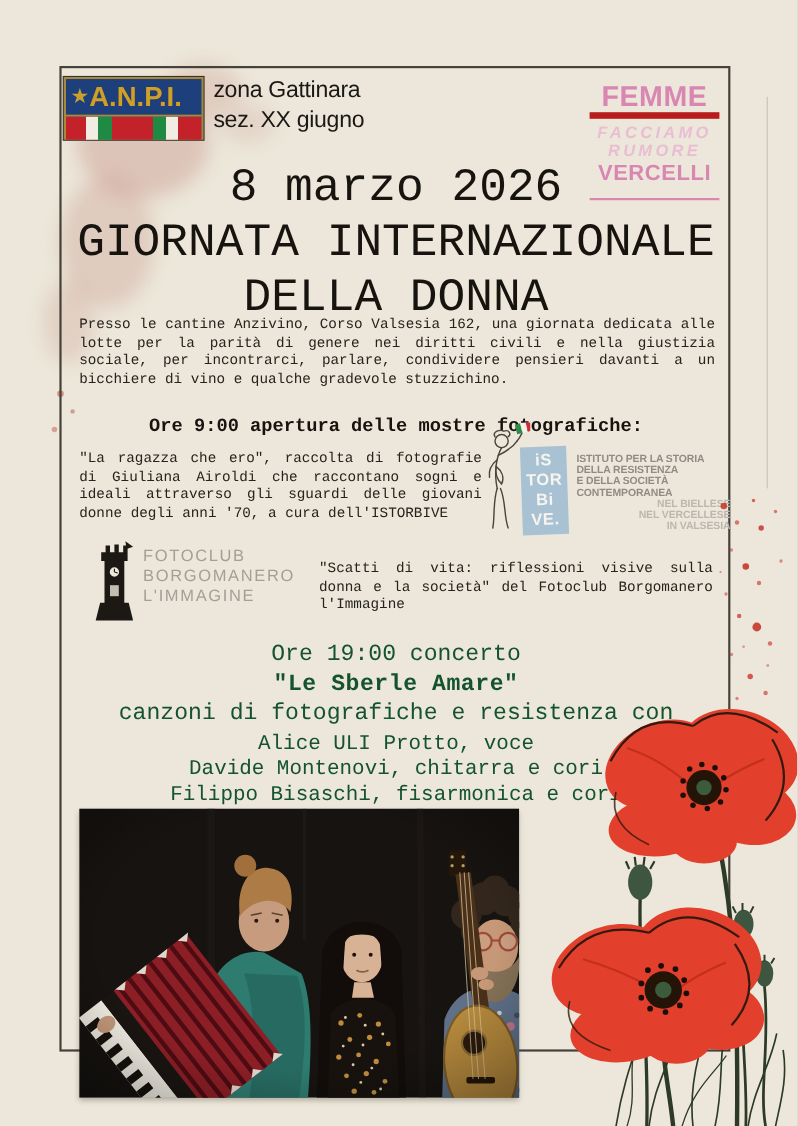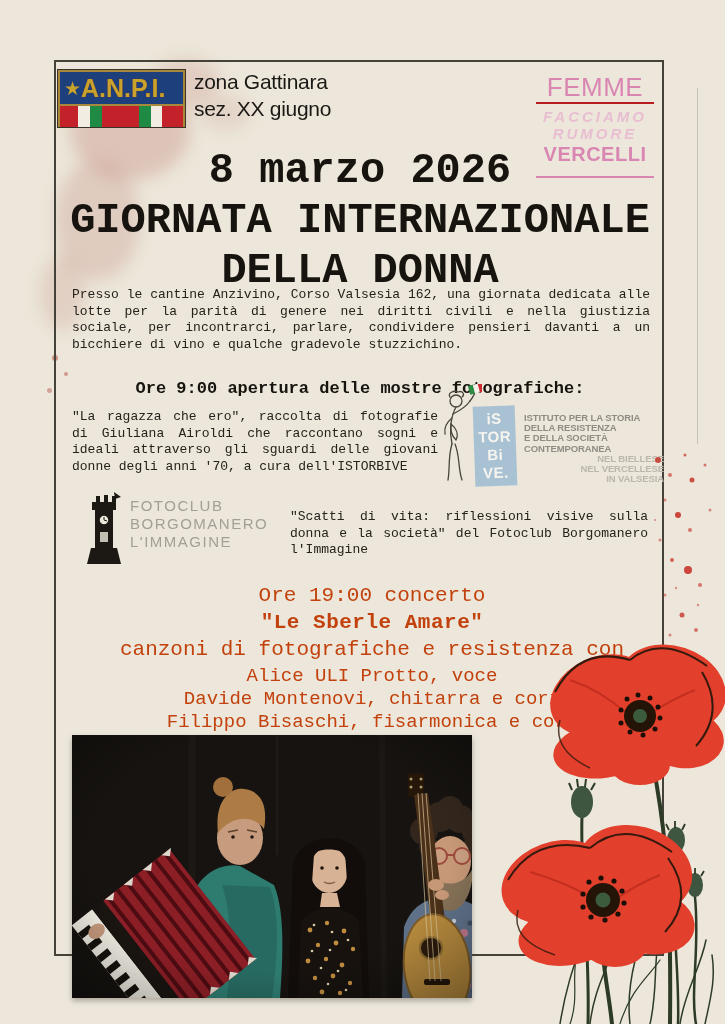--- a/index.html
+++ b/index.html
@@ -22,49 +22,49 @@
              font-size:25px;letter-spacing:0px;text-shadow:0 0 1px #7c2a1e;}
   .anpi-stripes{height:21px;background:linear-gradient(90deg,
       #c4222a 0 15%,#f2ede2 15% 24%,#1e8a44 24% 34%,#c4222a 34% 64%,
       #1e8a44 64% 74%,#f2ede2 74% 83%,#c4222a 83% 100%);
       border-top:2px solid #a8893c;}
   .zona{position:absolute;left:194px;top:68px;font-family:"Liberation Sans",sans-serif;
         font-size:21px;line-height:27px;color:#1b1915;letter-spacing:-.3px;}
   
   .femme{position:absolute;left:536px;top:74px;width:118px;text-align:center;
          font-family:"Liberation Sans",sans-serif;}
-  .femme-t{font-size:26px;font-weight:normal;color:#d987b2;letter-spacing:.5px;line-height:1;
-           border-bottom:2px solid #b91c1c;padding-bottom:2px;}
+  .femme-t{font-size:26px;font-weight:bold;color:#d987b2;letter-spacing:.5px;line-height:1;
+           border-bottom:6px solid #b91c1c;padding-bottom:2px;}
   .femme-s{font-size:15px;font-style:italic;font-weight:bold;color:#e9bdd2;letter-spacing:3px;line-height:17px;}
   .femme-s1{margin-top:4px;}
   .femme-c{font-size:20px;font-weight:bold;color:#d987b2;letter-spacing:.5px;line-height:1;
            border-bottom:2px solid #d987b2;padding-bottom:12px;margin-top:2px;}
   
   .title{position:absolute;left:54px;top:146px;width:612px;text-align:center;
-         font-size:42px;line-height:50px;color:#17140f;white-space:nowrap;font-weight:bold;}
+         font-size:42px;line-height:50px;color:#17140f;white-space:nowrap;}
   
   .para{position:absolute;text-align:justify;font-size:13px;line-height:16.7px;color:#26221c;}
   .intro{left:72px;top:287px;width:578px;}
   .m1text{left:72px;top:409px;width:366px;}
   .m2text{left:290px;top:509px;width:358px;}
   .ore9{position:absolute;left:54px;top:379px;width:612px;text-align:center;
         font-weight:bold;font-size:17px;color:#17140f;}
   
   .ist-square{position:absolute;left:474px;top:406px;width:42px;height:80px;background:#a9c2d3;
               transform:rotate(-2deg);display:flex;flex-direction:column;justify-content:center;
               font-family:"Liberation Sans",sans-serif;font-weight:bold;color:#f6f4ee;
               font-size:15px;line-height:18px;text-align:center;letter-spacing:.5px;}
   .ist-text{position:absolute;left:524px;top:413px;width:140px;font-family:"Liberation Sans",sans-serif;}
   .ist-bold{font-size:9.5px;line-height:10.2px;font-weight:bold;color:#8f8c85;letter-spacing:-.1px;}
   .ist-light{font-size:9.5px;line-height:10.2px;font-weight:bold;color:#bbb7ae;letter-spacing:-.1px;text-align:right;}
   
   .fc-text{position:absolute;left:130px;top:497px;font-family:"Liberation Sans",sans-serif;
            font-size:15px;line-height:18px;color:#a39f97;letter-spacing:1.5px;}
   
-  .concert{position:absolute;left:54px;top:584px;width:612px;text-align:center;color:#c2410c;padding-left:12px;}
+  .concert{position:absolute;left:54px;top:584px;width:612px;text-align:center;color:#14532d;}
   .c-line{font-size:21px;line-height:24px;margin-bottom:3px;}
   .c-band{font-weight:bold;letter-spacing:.5px;}
   .c-mem{font-size:19px;line-height:22px;margin-bottom:1px;}
   .photo{position:absolute;left:72px;top:735px;width:400px;height:263px;box-shadow:0 3px 5px rgba(60,50,40,.35);}
   .poppies{position:absolute;left:500px;top:420px;width:225px;height:604px;}
   svg{display:block;}
 </style>
 </head>
 <body>
 

